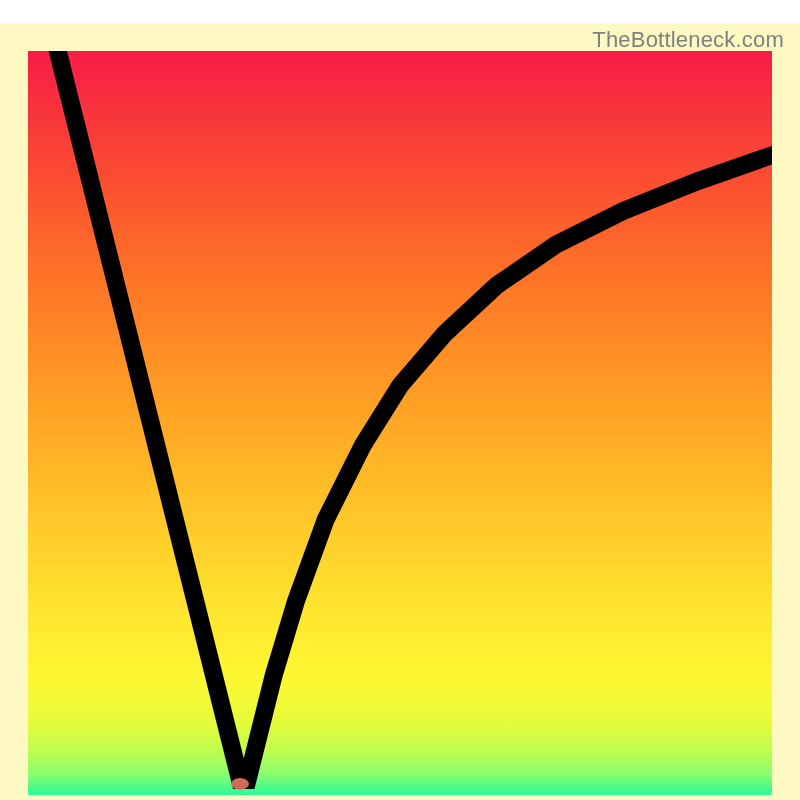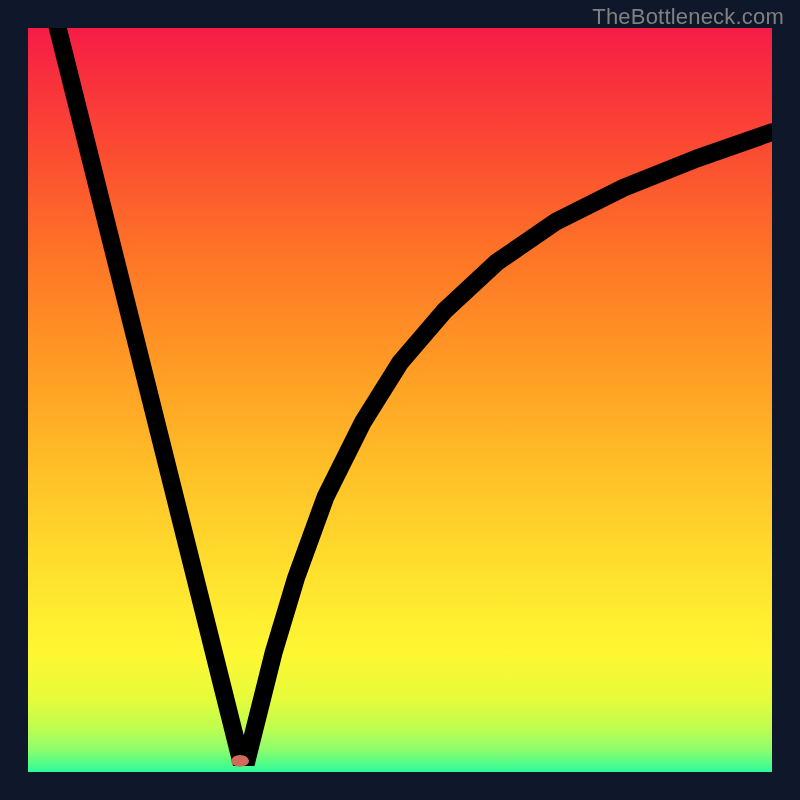--- a/index.html
+++ b/index.html
@@ -2,21 +2,22 @@
 <html><head>
 <meta charset="utf-8">
 <style>
   * { margin: 0; padding: 0; box-sizing: border-box; }
   html, body { width: 800px; height: 800px; overflow: hidden; }
   body { position: relative; font-family: Arial, Helvetica, sans-serif; }
 
   .frame {
     position: absolute;
     inset: 0;
-    background: #0f172a;
+    background: #fef9c3;
+    margin-top: 23px;
   }
   .plot-area {
     position: absolute;
     left: 28px;
     top: 28px;
     width: 744px;   
     height: 744px;
     background: linear-gradient(
       to bottom,
       #f61c46 0%,

